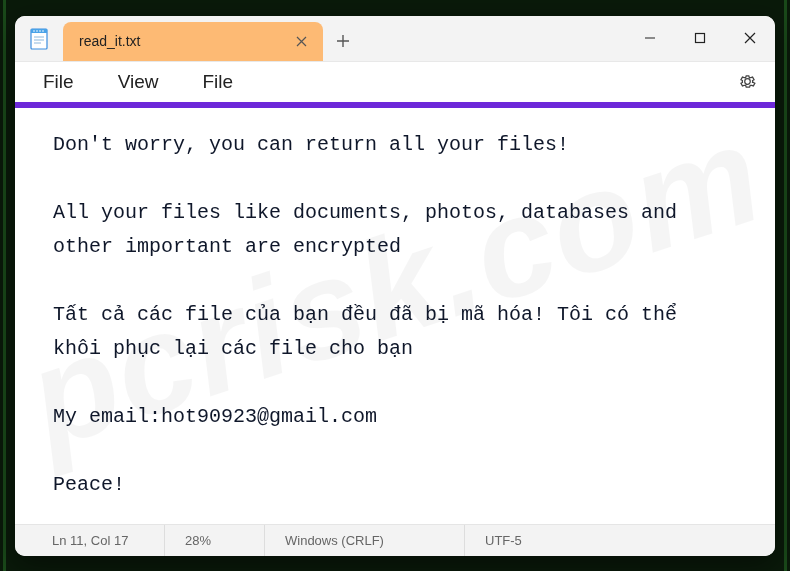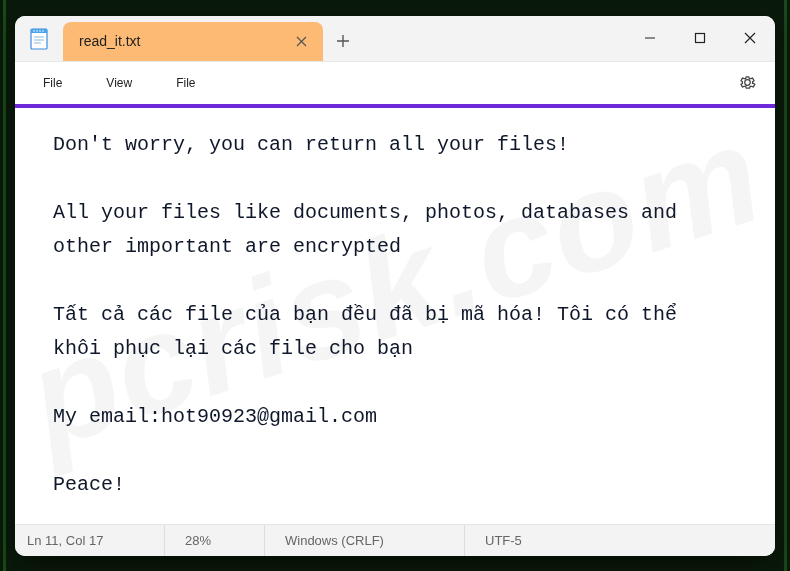--- a/index.html
+++ b/index.html
@@ -99,22 +99,22 @@
       color: #222;
     }
     .win-btn svg { width: 12px; height: 12px; }
 
     .menubar {
       height: 46px;
       display: flex;
       align-items: center;
       padding: 0 10px;
       gap: 8px;
-      border-bottom: 4px solid #6d28d9;
-      font-size: 12px;
+      border-bottom: 6px solid #6d28d9;
+      font-size: 19px;
       color: #222;
     }
     .menu-item {
       padding: 6px 18px;
       border-radius: 4px;
     }
     .menubar-spacer { flex: 1; }
     .settings-btn {
       width: 36px; height: 36px;
       display: flex; align-items: center; justify-content: center;
@@ -152,21 +152,21 @@
       font-size: 13px;
       color: #666;
     }
     .status-cell {
       padding: 0 20px;
       border-right: 1px solid #ddd;
       height: 100%;
       display: flex;
       align-items: center;
     }
-    .status-cell:first-child { padding-left: 12px; min-width: 150px; }
+    .status-cell:first-child { padding-left: 37px; min-width: 150px; }
     .status-cell.zoom { min-width: 100px; }
     .status-cell.eol { min-width: 200px; }
     .status-cell.enc { border-right: none; min-width: 140px; }
   </style>
 </head>
 <body>
 
 <div class="bg-stripe s1"></div>
 <div class="bg-stripe s2"></div>
 

